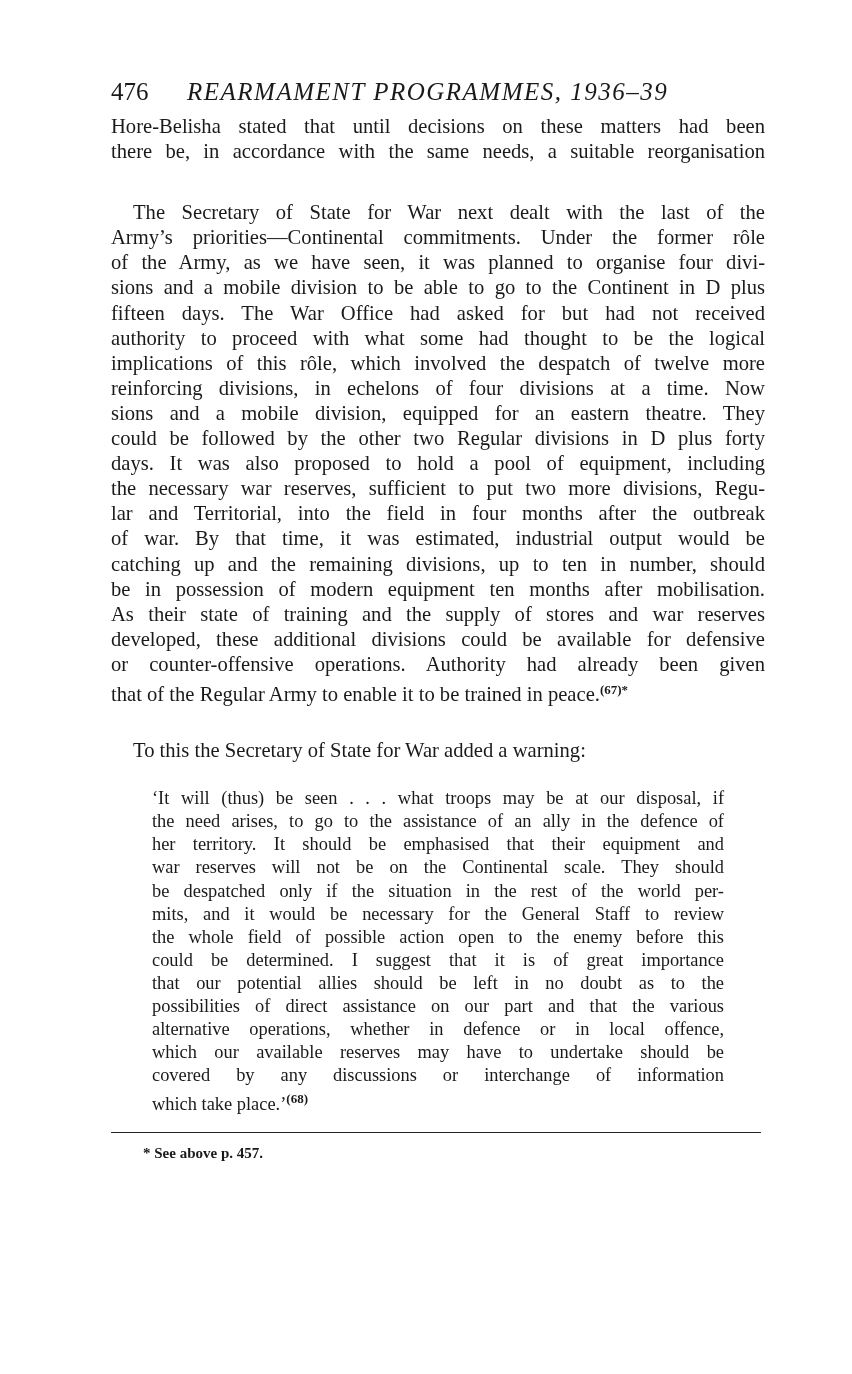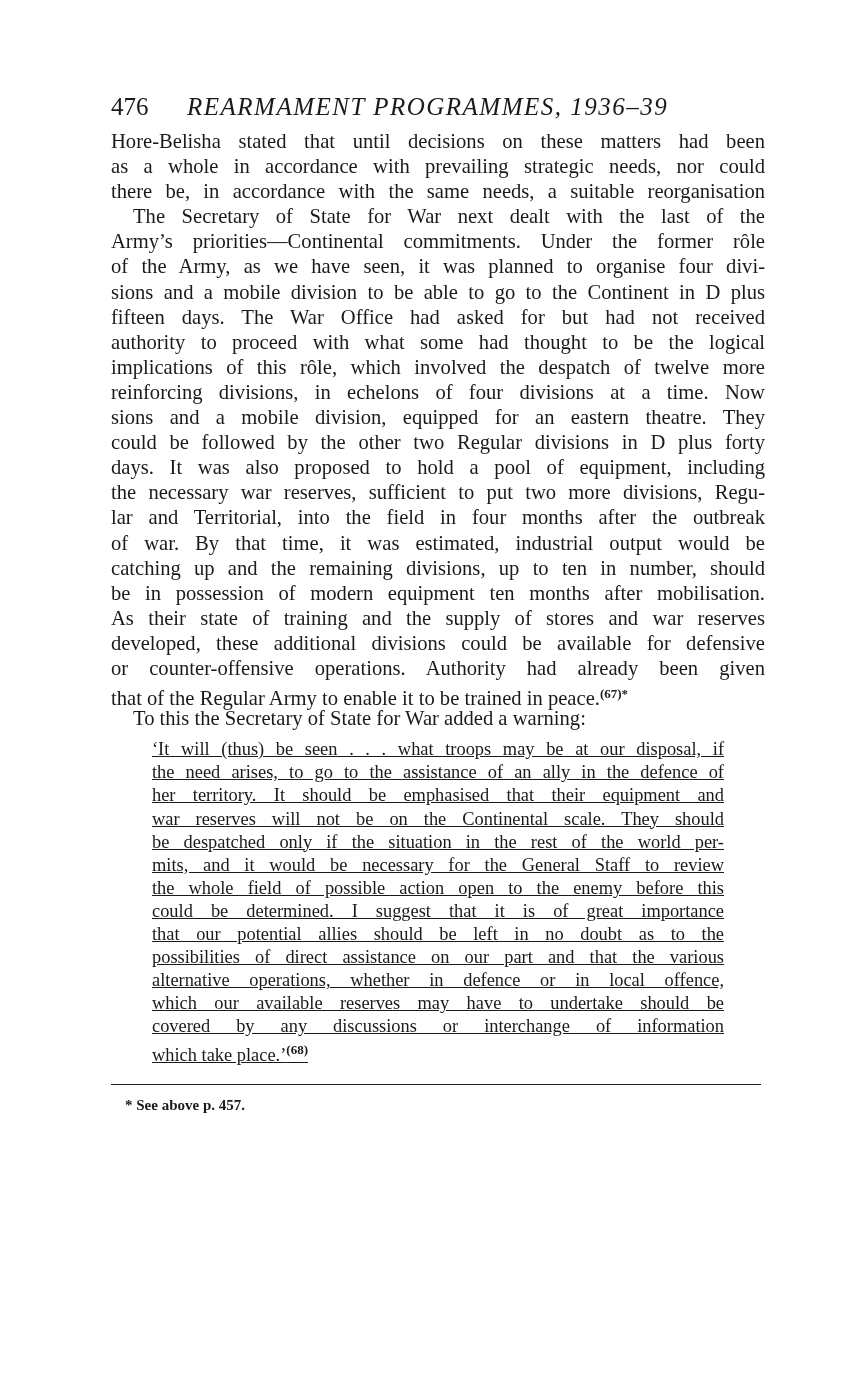--- a/index.html
+++ b/index.html
@@ -1,43 +1,42 @@
 <!DOCTYPE html>
 <html><head>
 <meta charset="utf-8">
 <style>
   html, body { margin: 0; padding: 0; background: #ffffff; }
   body { width: 852px; height: 1374px; position: relative; overflow: hidden;
          font-family: "Liberation Serif", "DejaVu Serif", serif; color: #1a1a1a; }
-  .page { position: absolute; left: 111px; top: 93px; width: 654px; }
+  .page { position: absolute; left: 111px; top: 78px; width: 654px; }
   .header { display: flex; align-items: baseline; font-size: 25px; height: 34px; margin-bottom: 2px; }
   .pnum { width: 76px; }
   .htitle { font-style: italic; letter-spacing: 1.5px; }
   .line { font-size: 20.6px; line-height: 25.1px; height: 25.1px; white-space: nowrap;
           text-align: justify; text-align-last: justify; }
   .line.last { text-align-last: left; }
-  .indent { padding-left: 22px; }
-  .quote { margin-left: 41px; width: 572px; margin-top: 7px; text-decoration: underline; }
+  .indent { padding-left: 22px; margin-top: 36px; }
+  .quote { margin-left: 41px; width: 572px; margin-top: 24px; }
   .quote .line { font-size: 18.4px; line-height: 23.1px; height: 23.1px; }
   .sup { font-size: 13px; vertical-align: 7px; font-weight: bold; }
   .rule { margin-top: 22px; border-top: 1.5px solid #222; width: 650px; }
-  .footnote { margin-top: 12px; margin-left: 14px; font-size: 15px; font-weight: bold; }
+  .footnote { margin-top: 12px; margin-left: 32px; font-size: 15px; font-weight: bold; }
 </style>
 </head>
 <body>
 
 <div class="page">
   <div class="header">
     <span class="pnum">476</span>
     <span class="htitle">REARMAMENT PROGRAMMES, 1936–39</span>
   </div>
 
   <div>
     <div class="line">Hore-Belisha stated that until decisions on these matters had been</div>
-    <div class="line">as a whole in accordance with prevailing strategic needs, nor could</div>
     <div class="line">there be, in accordance with the same needs, a suitable reorganisation</div>
   </div>
 
   <div>
     <div class="line indent">The Secretary of State for War next dealt with the last of the</div>
     <div class="line">Army’s priorities—Continental commitments. Under the former rôle</div>
     <div class="line">of the Army, as we have seen, it was planned to organise four divi-</div>
     <div class="line">sions and a mobile division to be able to go to the Continent in D plus</div>
     <div class="line">fifteen days. The War Office had asked for but had not received</div>
     <div class="line">authority to proceed with what some had thought to be the logical</div>

